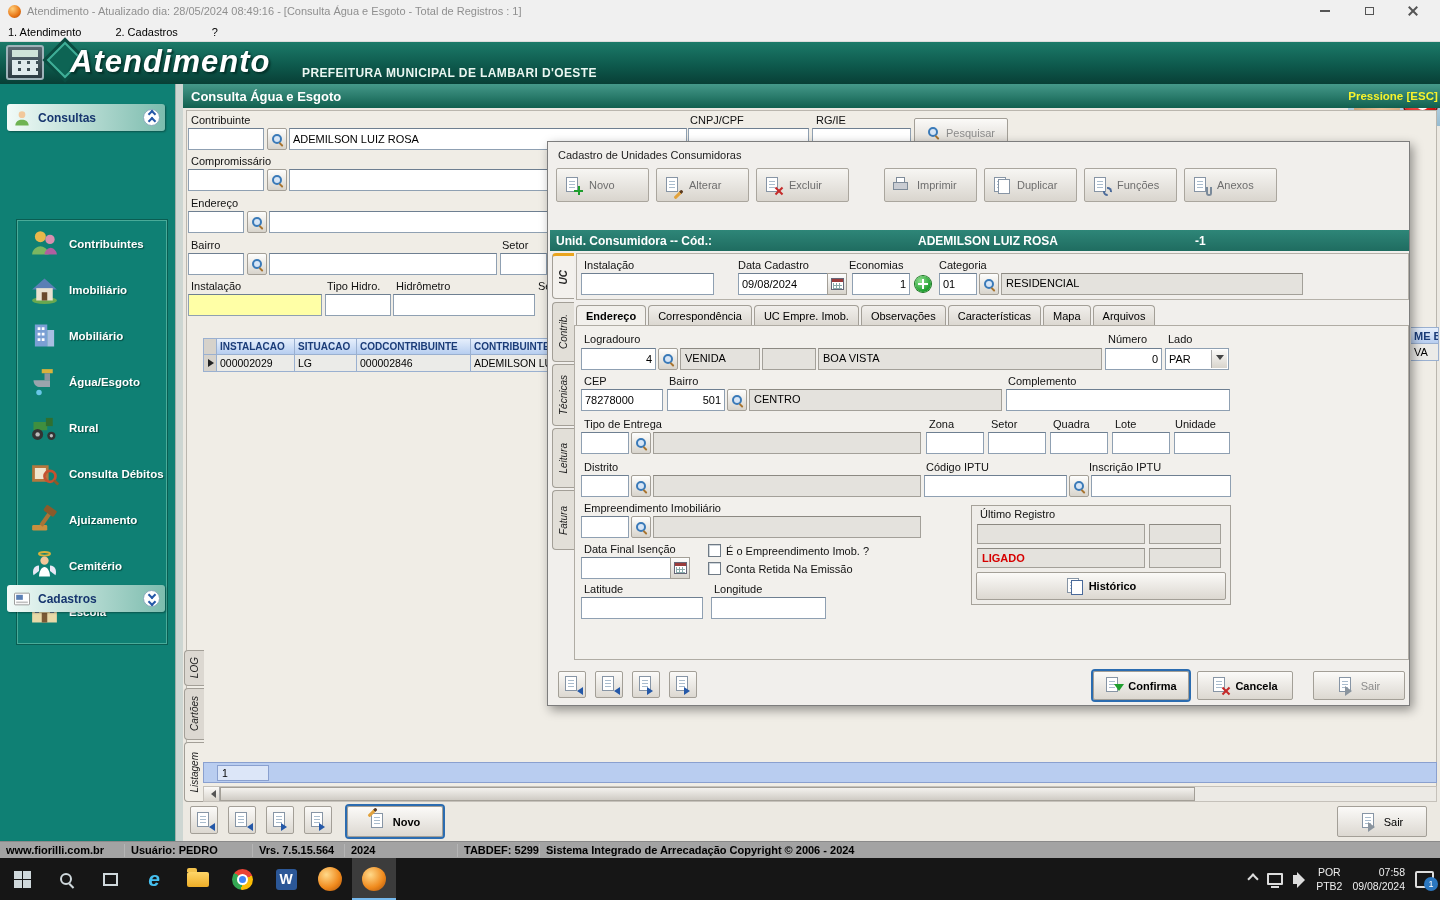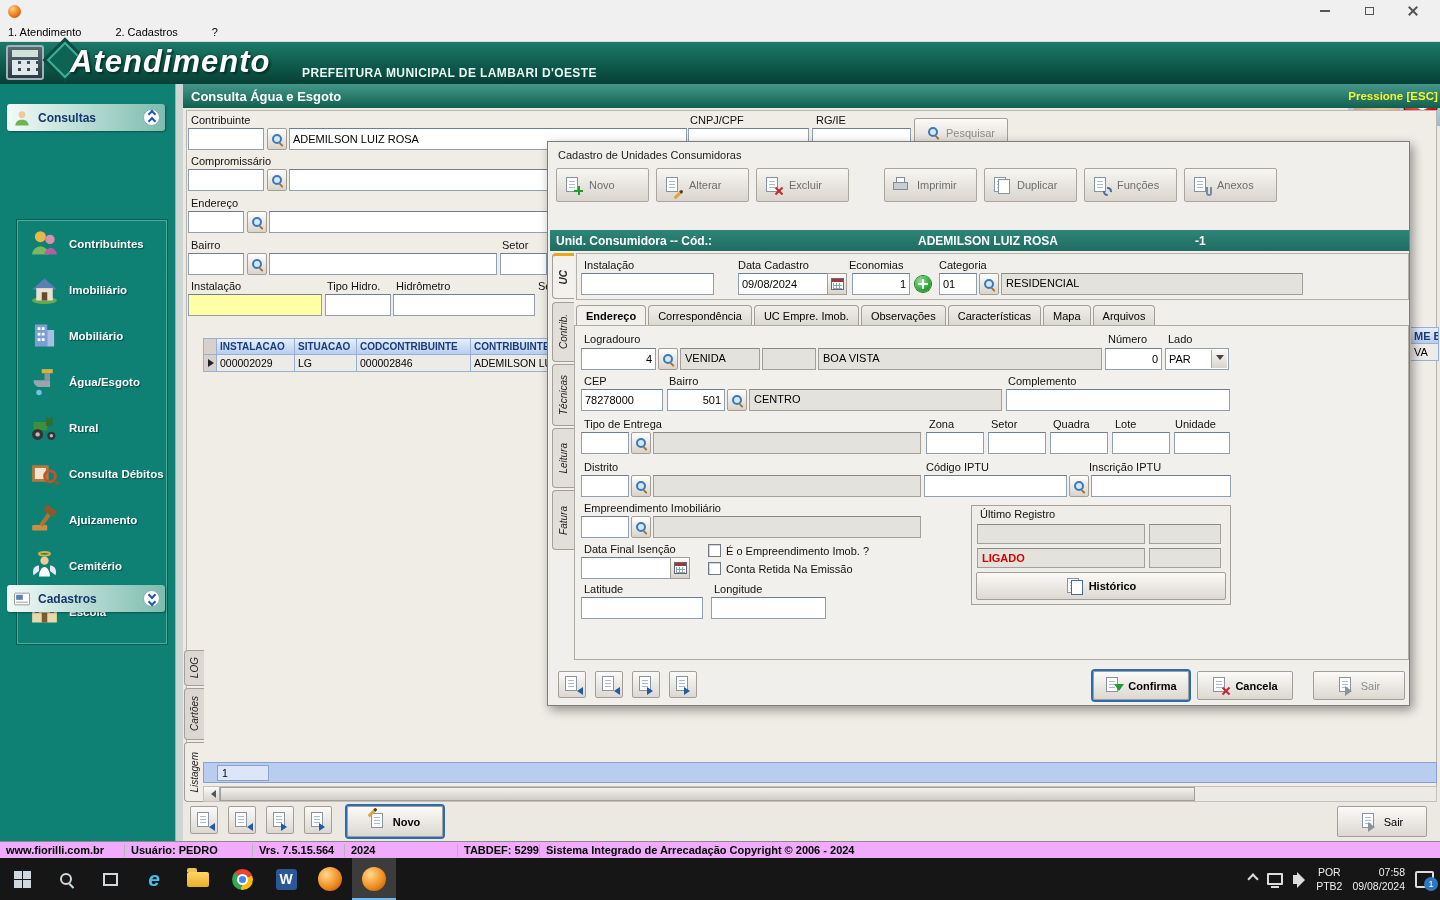--- a/index.html
+++ b/index.html
@@ -126,21 +126,21 @@
 .stab{height:20px;padding:0 9px;background:linear-gradient(#f1efec,#dcd8d1);border:1px solid #a39f97;border-bottom:none;border-radius:4px 4px 0 0;display:flex;align-items:center;font-size:11px;cursor:pointer}
 .stab.act{background:#f2f0ec;font-weight:bold}
 .endpanel{position:absolute;left:26px;top:183px;width:835px;height:335px;background:#f2f0ec;border:1px solid #b0aca4}
 .urbox{position:absolute;left:423px;top:363px;width:260px;height:100px;border:1px solid #a6a29a;background:#efede9}
 .ligado{color:#d60000;font-weight:bold}
 .sel{position:absolute;background:#fff;border:1px solid #8fa0b2;height:22px;font-size:11px;padding:2px 3px;display:flex;align-items:center}
 .sel .sb{position:absolute;right:1px;top:1px;bottom:1px;width:16px;background:linear-gradient(#fbfaf8,#d8d4cc);border-left:1px solid #aaa;display:flex;align-items:center;justify-content:center}
 .tri-d{width:0;height:0;border:4px solid transparent;border-top:5px solid #444}
 .focusbtn{outline:2px solid #2b6cb0}
 
-.statusbar{position:absolute;left:0;top:841px;width:1440px;height:17px;background:#f0abfc;border-top:1px solid #8a8a8a;display:flex;align-items:center;font-weight:bold;font-size:11px}
+.statusbar{position:absolute;left:0;top:841px;width:1440px;height:17px;background:#a3a3a3;border-top:1px solid #8a8a8a;display:flex;align-items:center;font-weight:bold;font-size:11px}
 .statusbar .seg{padding:0 6px;height:13px;display:flex;align-items:center;border-right:1px solid #b5b5b5;white-space:nowrap;overflow:hidden}
 
 .taskbar{position:absolute;left:0;top:858px;width:1440px;height:42px;background:#161616;display:flex;align-items:center}
 .tbico{width:44px;height:42px;display:flex;align-items:center;justify-content:center;cursor:pointer}
 .winlogo{display:grid;grid-template-columns:8px 8px;grid-template-rows:8px 8px;gap:1px}
 .winlogo i{background:#cfd8dc}
 .mgw{position:relative;width:15px;height:15px}
 .mgw::before{content:"";position:absolute;left:1px;top:1px;width:8px;height:8px;border:2px solid #cfd8dc;border-radius:50%}
 .mgw::after{content:"";position:absolute;left:11px;top:11px;width:6px;height:2px;background:#cfd8dc;transform:rotate(45deg);transform-origin:0 0}
 .tview{position:relative;width:15px;height:13px;border:2px solid #cfd8dc}
@@ -166,20 +166,21 @@
 .frag{position:absolute;font-size:11px;white-space:nowrap;overflow:hidden}
 .yellow{background:#ffffa6}
 </style>
 </head>
 <body>
 
 <div id="screen">
 
   <div class="titlebar">
     <span class="appdot"></span>
+    <span class="txt">Atendimento - Atualizado dia: 28/05/2024 08:49:16 - [Consulta Água e Esgoto - Total de Registros : 1]</span>
     <div class="wctrl" style="left:1304px">
         <span class="ic-min"></span>
       </div>
     <div class="wctrl" style="left:1348px">
         <span class="ic-max"></span>
       </div>
     <div class="wctrl" style="left:1392px">
         <span class="ic-close"></span>
       </div>
   </div>

